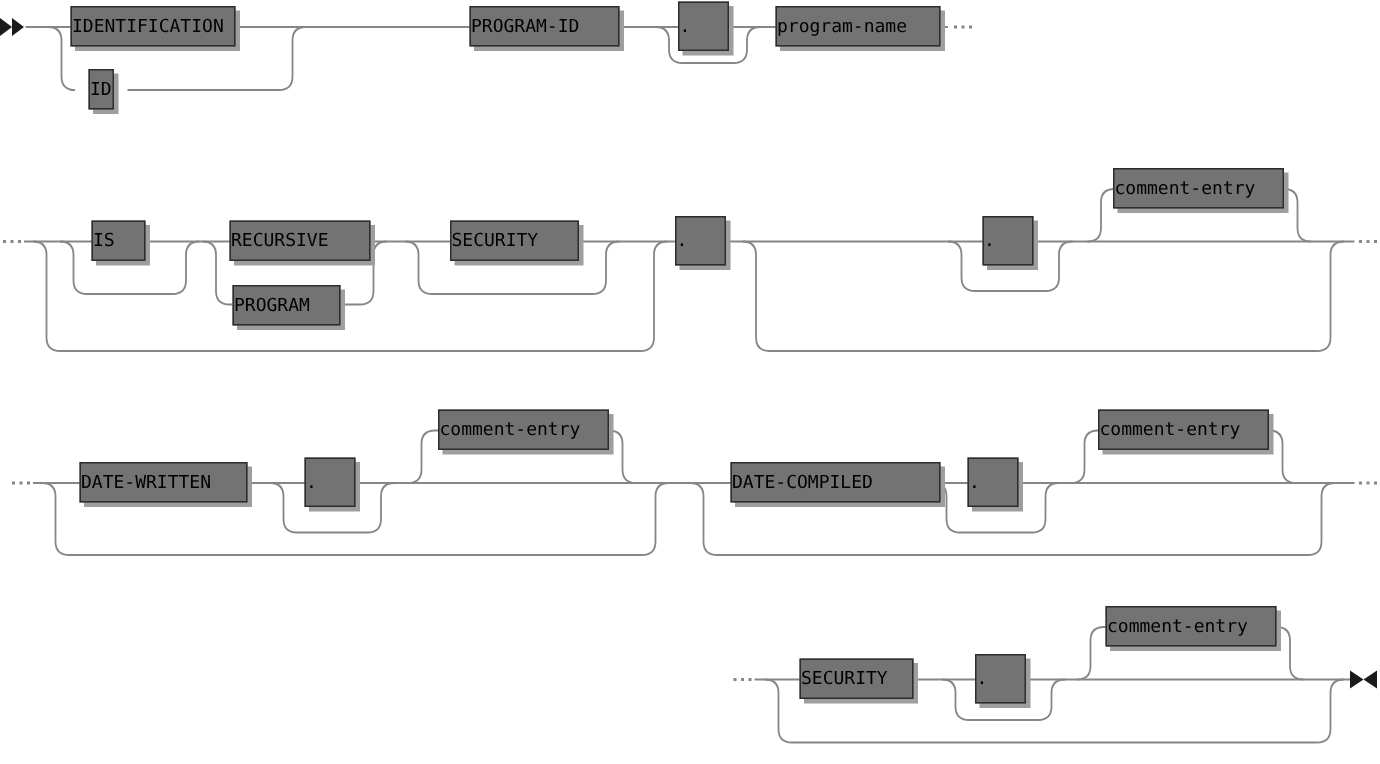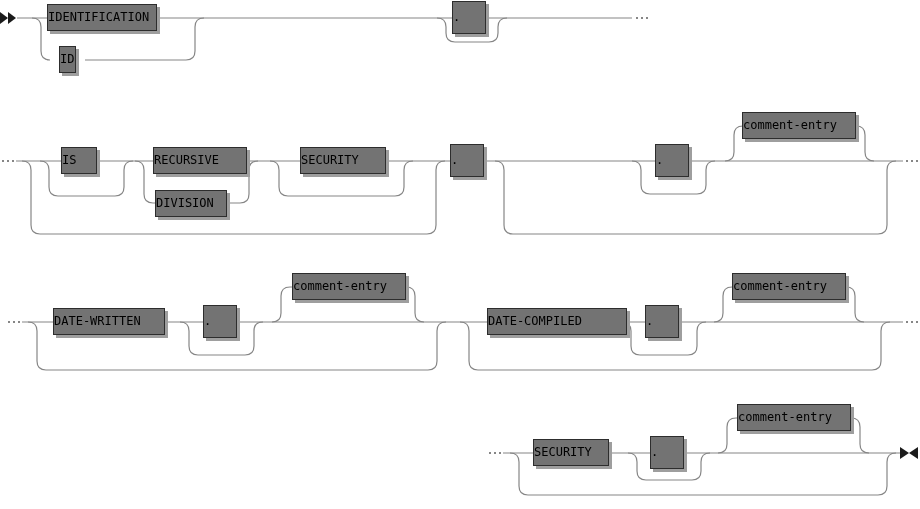--- a/index.html
+++ b/index.html
@@ -65,25 +65,27 @@
     <path class="rail" d="M718 453 q9 0 9 -9 V427 q0 -9 9 -9 H851 q9 0 9 9 V444 q0 9 9 9"></path>
 
     <polygon class="marker" points="0,12 8,18 0,24"></polygon>
     <polygon class="marker" points="8,12 16,18 8,24"></polygon>
     <polygon class="marker" points="900,447 909,453 900,459"></polygon>
     <polygon class="marker" points="918,447 909,453 918,459"></polygon>
   </svg>
 
   <div class="node" style="left:47px;top:4px;width:110px">IDENTIFICATION</div>
   <div class="node" style="left:59px;top:46px;width:17px">ID</div>
+  <div class="node" style="left:313px;top:4px;width:100px">PROGRAM-ID</div>
   <div class="node dotbox" style="left:452px;top:1px;width:34px">.</div>
+  <div class="node" style="left:517px;top:4px;width:110px">program-name</div>
 
   <div class="node" style="left:61px;top:147px;width:36px">IS</div>
   <div class="node" style="left:153px;top:147px;width:94px">RECURSIVE</div>
-  <div class="node" style="left:155px;top:190px;width:72px">DIVISION</div>
+  <div class="node" style="left:155px;top:190px;width:72px">PROGRAM</div>
   <div class="node" style="left:300px;top:147px;width:86px">SECURITY</div>
   <div class="node dotbox" style="left:450px;top:144px;width:34px">.</div>
   <div class="node dotbox" style="left:655px;top:144px;width:34px">.</div>
   <div class="node" style="left:742px;top:112px;width:114px">comment-entry</div>
 
   <div class="node" style="left:53px;top:308px;width:112px">DATE-WRITTEN</div>
   <div class="node dotbox" style="left:203px;top:305px;width:34px">.</div>
   <div class="node" style="left:292px;top:273px;width:114px">comment-entry</div>
   <div class="node" style="left:487px;top:308px;width:140px">DATE-COMPILED</div>
   <div class="node dotbox" style="left:645px;top:305px;width:34px">.</div>

